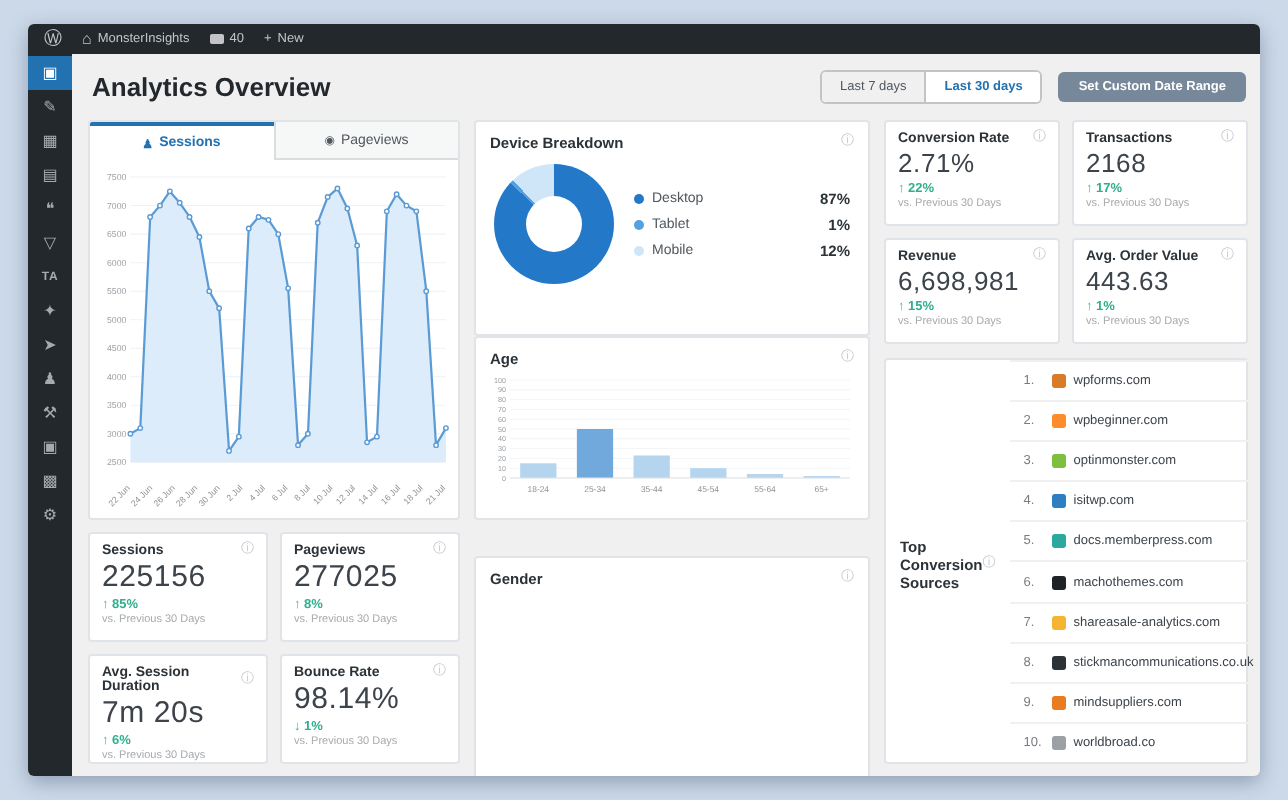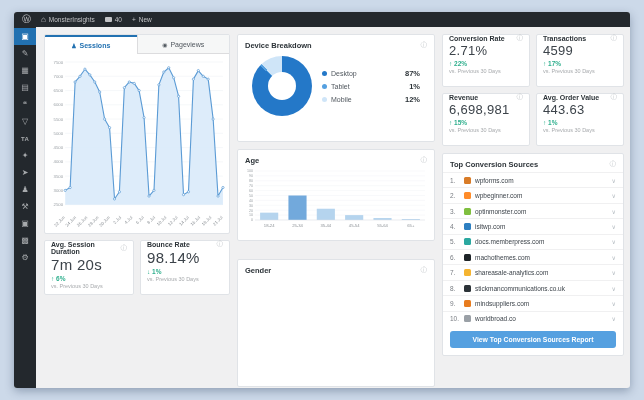--- a/index.html
+++ b/index.html
@@ -43,42 +43,42 @@
   .tabs{display:flex;height:19px;flex:none}
   .tab{flex:1;display:flex;align-items:center;justify-content:center;gap:3px;font-size:7px;color:#50575e;
        background:#f6f7f7;border-bottom:1px solid #dcdcde;cursor:pointer}
   .tab.active{background:#fff;color:#2271b1;border-top:2px solid #2271b1;border-bottom:none;font-weight:bold}
   .tab.inactive{border-left:1px solid #dcdcde}
   .tab-icon{font-size:6px}
   .chart-body{flex:1;padding:2px 3px 0}
   
   .metric-grid{display:grid;grid-template-columns:1fr 1fr;gap:6px;margin-top:6px}
   .col3 .metric-grid{margin-top:0;margin-bottom:7px}
-  .card{background:#fff;border:1px solid #e0e3e7;border-radius:2px;padding:0 6px;height:55px}
+  .card{background:#fff;border:1px solid #e0e3e7;border-radius:2px;padding:5px 6px;height:55px}
   .col3 .card{height:53px}
   .card-head{display:flex;justify-content:space-between;align-items:center}
   .card-label{font-size:7px;font-weight:bold;color:#2c3338}
   .card-value{font-size:15px;color:#3c434a;letter-spacing:.3px;margin-top:1px}
   .col3 .card-value{font-size:13px}
   .card-delta{font-size:6.5px;font-weight:bold;margin-top:2px}
   .card-sub{font-size:5.5px;color:#a7aaad;margin-top:1px}
   
-  .donut-wrap{display:flex;align-items:center;gap:10px;padding:3px 14px}
+  .donut-wrap{display:flex;align-items:center;gap:10px;padding:3px 9px}
   .donut{position:relative;border-radius:50%;flex:none}
   .donut .hole{position:absolute;left:26%;top:26%;width:48%;height:48%;background:#fff;border-radius:50%}
   .legend{flex:1}
   .legend-row{display:flex;align-items:center;gap:4px;margin:4px 0;font-size:7px;color:#50575e}
   .legend-dot{width:5px;height:5px;border-radius:50%;flex:none}
   .legend-val{margin-left:auto;font-weight:bold;color:#2c3338;font-size:7.5px}
-  .col2 .panel + .panel{margin-top:7px}
+  .col2 .panel + .panel{}
   #device-panel{height:108px}
   #age-panel{height:92px}
   #gender-panel{height:128px;margin-top:18px}
   
-  .sources-panel{height:203px;display:flex;flex-direction:column}
+  .sources-panel{height:203px;display:flex;}
   .source-list{flex:1;display:flex;flex-direction:column}
   .source-row{flex:1;display:flex;align-items:center;gap:4px;padding:0 7px;border-top:1px solid #f0f0f1;
               font-size:6.5px;color:#3c434a;cursor:pointer}
   .source-rank{color:#787c82;width:10px;flex:none}
   .favicon{width:7px;height:7px;border-radius:1.5px;flex:none}
   .chev{margin-left:auto;color:#b5bcc2;font-size:6px}
   .sources-btn{display:block;margin:5px 7px 7px;background:#55a0e0;color:#fff;border:none;border-radius:3px;
                font-size:6.8px;padding:5px 0;font-family:inherit;font-weight:bold;cursor:pointer}
 </style>
 </head>
@@ -116,20 +116,30 @@
       <div class="side-item">➤</div>
       <div class="side-item">♟</div>
       <div class="side-item">⚒</div>
       <div class="side-item">▣</div>
       <div class="side-item">▩</div>
       <div class="side-item">⚙</div>
     </div>
 
   <div class="content">
 
+    <div class="page-header">
+      <h1 class="page-title">Analytics Overview</h1>
+      <div class="range-group">
+        <div class="seg">
+          <button>Last 7 days</button>
+          <button class="active">Last 30 days</button>
+        </div>
+        <button class="custom-btn">Set Custom Date Range</button>
+      </div>
+    </div>
 
     <div class="grid">
 
       <div class="col1">
         <div class="panel chart-panel">
           <div class="tabs">
             <div class="tab active">
               <span class="tab-icon">♟</span>
               <span>Sessions</span>
             </div>
@@ -209,20 +219,40 @@
                 <text x="128.42857142857144" y="158" font-size="4.3" fill="#8d9297" text-anchor="end" transform="rotate(-45 128.42857142857144 158)">12 Jul</text>
                 <text x="139.57142857142856" y="158" font-size="4.3" fill="#8d9297" text-anchor="end" transform="rotate(-45 139.57142857142856 158)">14 Jul</text>
                 <text x="150.71428571428572" y="158" font-size="4.3" fill="#8d9297" text-anchor="end" transform="rotate(-45 150.71428571428572 158)">16 Jul</text>
                 <text x="161.85714285714286" y="158" font-size="4.3" fill="#8d9297" text-anchor="end" transform="rotate(-45 161.85714285714286 158)">18 Jul</text>
                 <text x="173" y="158" font-size="4.3" fill="#8d9297" text-anchor="end" transform="rotate(-45 173 158)">21 Jul</text>
               </svg></div>
         </div>
         <div class="metric-grid" id="metrics-left">
             <div class="card">
     <div class="card-head">
+                <span class="card-label">Sessions</span>
+      <span class="info">ⓘ</span>
+              </div>
+    <div class="card-value">225156</div>
+    <div class="card-delta" style="color:#2eaf8d">
+      <span>↑</span> 85%</div>
+    <div class="card-sub">vs. Previous 30 Days</div>
+  </div>
+            <div class="card">
+    <div class="card-head">
+                <span class="card-label">Pageviews</span>
+      <span class="info">ⓘ</span>
+              </div>
+    <div class="card-value">277025</div>
+    <div class="card-delta" style="color:#2eaf8d">
+      <span>↑</span> 8%</div>
+    <div class="card-sub">vs. Previous 30 Days</div>
+  </div>
+            <div class="card">
+    <div class="card-head">
                 <span class="card-label">Avg. Session Duration</span>
       <span class="info">ⓘ</span>
               </div>
     <div class="card-value">7m 20s</div>
     <div class="card-delta" style="color:#2eaf8d">
       <span>↑</span> 6%</div>
     <div class="card-sub">vs. Previous 30 Days</div>
   </div>
             <div class="card">
     <div class="card-head">
@@ -329,21 +359,21 @@
     <div class="card-value">2.71%</div>
     <div class="card-delta" style="color:#2eaf8d">
       <span>↑</span> 22%</div>
     <div class="card-sub">vs. Previous 30 Days</div>
   </div>
             <div class="card">
     <div class="card-head">
                 <span class="card-label">Transactions</span>
       <span class="info">ⓘ</span>
               </div>
-    <div class="card-value">4599</div>
+    <div class="card-value">2168</div>
     <div class="card-delta" style="color:#2eaf8d">
       <span>↑</span> 17%</div>
     <div class="card-sub">vs. Previous 30 Days</div>
   </div>
             <div class="card">
     <div class="card-head">
                 <span class="card-label">Revenue</span>
       <span class="info">ⓘ</span>
               </div>
     <div class="card-value">6,698,981</div>

